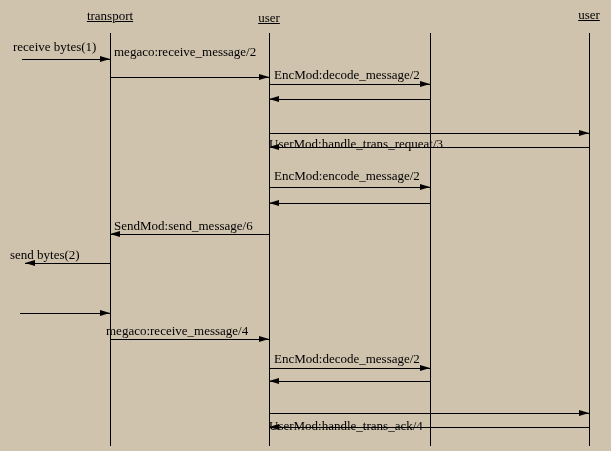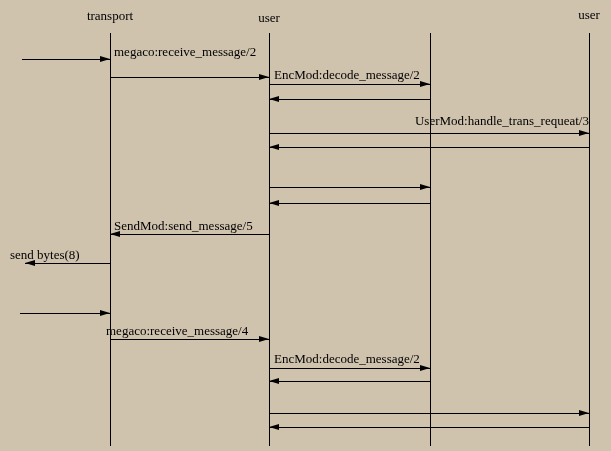--- a/index.html
+++ b/index.html
@@ -13,80 +13,83 @@
   }
   .vline{position:absolute;width:1px;background:#000;}
   .hline{position:absolute;height:1px;background:#000;}
   .ah-r{position:absolute;width:0;height:0;
         border-top:3px solid transparent;border-bottom:3px solid transparent;
         border-left:10px solid #000;}
   .ah-l{position:absolute;width:0;height:0;
         border-top:3px solid transparent;border-bottom:3px solid transparent;
         border-right:10px solid #000;}
   .lbl{position:absolute;font-size:13px;line-height:15px;white-space:nowrap;}
-  .lbl.center{text-align:right;}
-  .head{position:absolute;font-size:13px;line-height:15px;text-align:center;width:100px;}
+  .lbl.center{text-align:left;margin-top:23px;}
+  .head{position:absolute;font-size:13px;line-height:15px;text-align:center;width:100px;text-decoration:underline;}
 </style>
 </head>
 <body>
 
 <div id="canvas">
 
   <div class="head" style="left:60px;top:8px">transport</div>
   <div class="head" style="left:219px;top:10px">user</div>
   <div class="head" style="left:539px;top:7px">user</div>
 
   <div class="vline" style="left:110px;top:33px;height:413px"></div>
   <div class="vline" style="left:269px;top:33px;height:413px"></div>
   <div class="vline" style="left:430px;top:33px;height:413px"></div>
   <div class="vline" style="left:589px;top:33px;height:413px"></div>
 
+  <div class="lbl" style="left:13px;top:39px">receive bytes(1)</div>
   <div class="hline" style="left:22px;top:59px;width:88px"></div>
   <div class="ah-r" style="left:100px;top:56px"></div>
 
   <div class="lbl" style="left:114px;top:44px">megaco:receive_message/2</div>
   <div class="hline" style="left:110px;top:77px;width:159px"></div>
   <div class="ah-r" style="left:259px;top:74px"></div>
 
   <div class="lbl" style="left:274px;top:67px">EncMod:decode_message/2</div>
   <div class="hline" style="left:269px;top:84px;width:161px"></div>
   <div class="ah-r" style="left:420px;top:81px"></div>
   <div class="hline" style="left:269px;top:99px;width:161px"></div>
   <div class="ah-l" style="left:269px;top:96px"></div>
 
   <div class="lbl center" style="left:269px;top:113px;width:320px">UserMod:handle_trans_requeat/3</div>
   <div class="hline" style="left:269px;top:133px;width:320px"></div>
   <div class="ah-r" style="left:579px;top:130px"></div>
   <div class="hline" style="left:269px;top:147px;width:320px"></div>
   <div class="ah-l" style="left:269px;top:144px"></div>
 
+  <div class="lbl" style="left:274px;top:168px">EncMod:encode_message/2</div>
   <div class="hline" style="left:269px;top:187px;width:161px"></div>
   <div class="ah-r" style="left:420px;top:184px"></div>
   <div class="hline" style="left:269px;top:203px;width:161px"></div>
   <div class="ah-l" style="left:269px;top:200px"></div>
 
-  <div class="lbl" style="left:114px;top:218px">SendMod:send_message/5</div>
+  <div class="lbl" style="left:114px;top:218px">SendMod:send_message/6</div>
   <div class="hline" style="left:110px;top:234px;width:159px"></div>
   <div class="ah-l" style="left:110px;top:231px"></div>
 
-  <div class="lbl" style="left:10px;top:247px">send bytes(8)</div>
+  <div class="lbl" style="left:10px;top:247px">send bytes(2)</div>
   <div class="hline" style="left:25px;top:263px;width:85px"></div>
   <div class="ah-l" style="left:25px;top:260px"></div>
 
   <div class="hline" style="left:20px;top:313px;width:90px"></div>
   <div class="ah-r" style="left:100px;top:310px"></div>
 
   <div class="lbl" style="left:106px;top:323px">megaco:receive_message/4</div>
   <div class="hline" style="left:110px;top:339px;width:159px"></div>
   <div class="ah-r" style="left:259px;top:336px"></div>
 
   <div class="lbl" style="left:274px;top:351px">EncMod:decode_message/2</div>
   <div class="hline" style="left:269px;top:368px;width:161px"></div>
   <div class="ah-r" style="left:420px;top:365px"></div>
   <div class="hline" style="left:269px;top:381px;width:161px"></div>
   <div class="ah-l" style="left:269px;top:378px"></div>
 
+  <div class="lbl center" style="left:269px;top:395px;width:320px">UserMod:handle_trans_ack/4</div>
   <div class="hline" style="left:269px;top:413px;width:320px"></div>
   <div class="ah-r" style="left:579px;top:410px"></div>
   <div class="hline" style="left:269px;top:427px;width:320px"></div>
   <div class="ah-l" style="left:269px;top:424px"></div>
 
 </div>
 
 </body></html>

